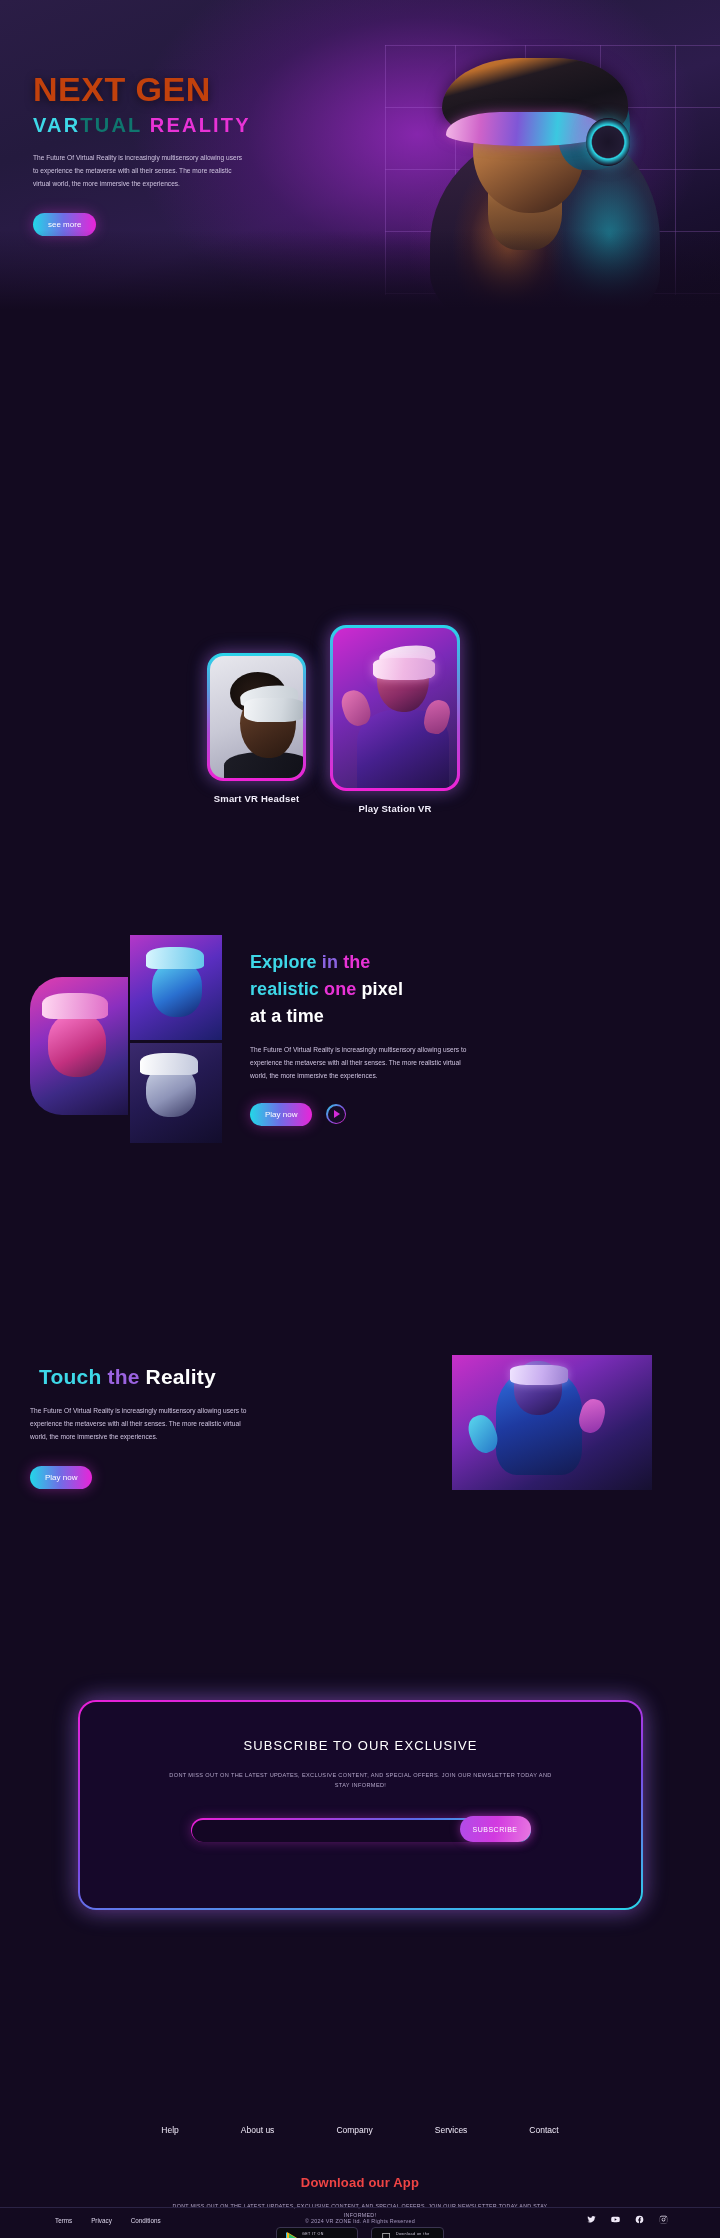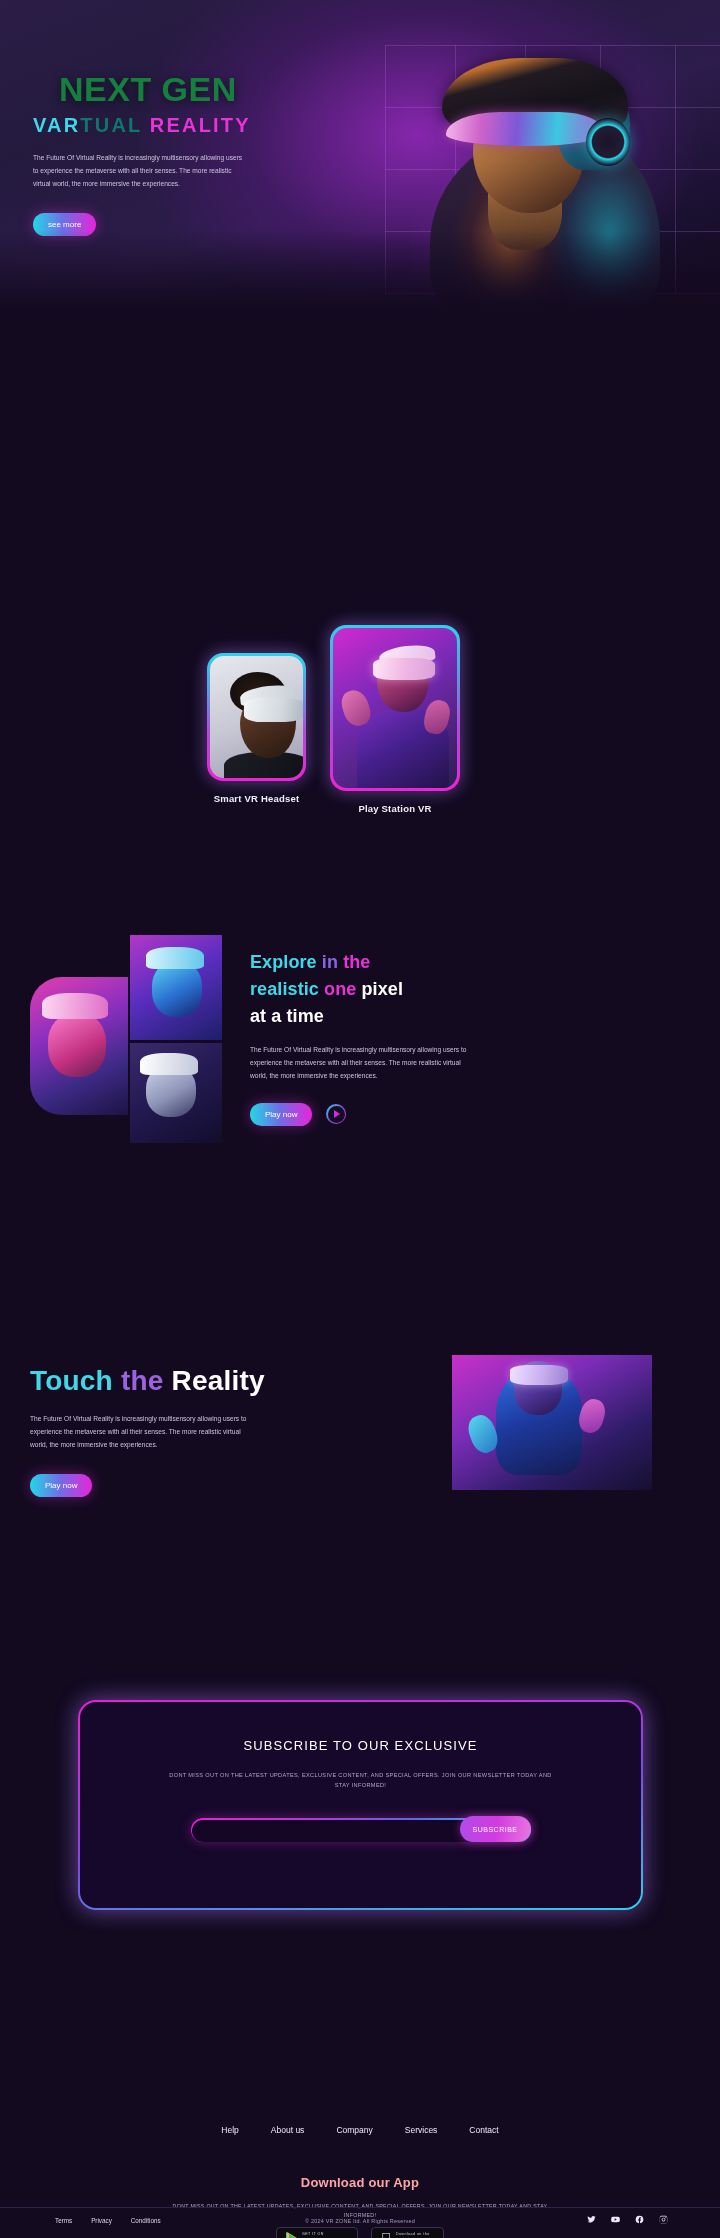--- a/index.html
+++ b/index.html
@@ -105,21 +105,21 @@
     border-radius:50%;
     box-shadow:0 0 14px rgba(40,210,230,.5);
   }
   .hp-glow {
     position:absolute; left:40px; top:150px; width:200px; height:150px;
     background:radial-gradient(ellipse at 50% 50%, rgba(225,60,180,.35) 0%, rgba(140,40,160,.12) 50%, rgba(0,0,0,0) 78%);
   }
   .hero-content { position:absolute; left:33px; top:72px; z-index:6; width:320px; }
   .h1 {
     font-size:34px; font-weight:700; letter-spacing:.5px; line-height:1;
-    color:#15803d; text-shadow:0 2px 10px rgba(0,0,0,.55);margin-left:26px;
+    color:#c2410c; text-shadow:0 2px 10px rgba(0,0,0,.55);
   }
   .h2 {
     margin-top:9px; font-size:20px; font-weight:600; letter-spacing:2.2px; line-height:1;
   }
   .h2 .c { color:#3ed8e8; } .h2 .p { color:#0f766e; } .h2 .m { color:#e833d6; }
   .hero-p {
     margin-top:17px; width:215px; font-size:6.6px; line-height:1.95;
     color:#cfc4e0;
   }
   .btn-grad {
@@ -241,21 +241,21 @@
   }
   .play-circle .tri {
     width:0; height:0; border-left:6px solid #d42ad8;
     border-top:4px solid transparent; border-bottom:4px solid transparent;
     margin-left:2px;
   }
 
   
   .touch { position:absolute; left:0; top:1355px; width:720px; height:230px; }
   .t-text { position:absolute; left:30px; top:10px; width:250px; }
-  .t-h { font-size:28px; font-weight:600; letter-spacing:.2px; }
+  .t-h { font-size:21px; font-weight:600; letter-spacing:.2px;margin-left:9px; }
   .t-h .c { color:#3ed8e8; } .t-h .p { color:#9b63e0; }
   .t-h .w { color:#fff; font-weight:700; }
   .t-p { margin-top:16px; font-size:6.6px; line-height:1.95; color:#cfc4e0; width:218px; }
   .t-btn { margin-top:22px; }
   .t-img {
     position:absolute; left:452px; top:0; width:200px; height:135px; overflow:hidden;
     background:linear-gradient(150deg,#c930c8 0%, #7b2cb8 35%, #2e1c68 70%, #161030 100%);
   }
   .t-fig { position:absolute; left:44px; top:16px; width:86px; height:104px;
     background:linear-gradient(160deg,#2f6fe0 0%, #1e3aa0 45%, #141b52 100%); border-radius:40% 38% 24% 24%; }
@@ -302,25 +302,25 @@
     background:linear-gradient(100deg,#b04ce8 0%, #d23ae0 50%, #e878e0 100%);
     color:#fff; font-size:7px; letter-spacing:.5px;
     font-family:"Liberation Sans", sans-serif;
     box-shadow:0 0 10px rgba(210,60,220,.5);
   }
 
   
   .footer { position:absolute; left:0; top:2020px; width:720px; height:218px; }
   .f-links {
     position:absolute; left:0; top:105px; width:720px;
-    display:flex; justify-content:center; gap:32px;
+    display:flex; justify-content:center; gap:62px;
   }
   .f-link { font-size:8.5px; color:#efe9f7; cursor:pointer; }
   .f-dl { position:absolute; left:0; top:155px; width:720px; text-align:center;
-    font-size:13px; font-weight:700; color:#fca5a5; letter-spacing:.2px; }
+    font-size:13px; font-weight:700; color:#ef4444; letter-spacing:.2px; }
   .f-dlp { position:absolute; left:165px; top:182px; width:390px; text-align:center;
     font-size:5.3px; line-height:1.75; letter-spacing:.3px; color:#b3a6c8; }
   .badges { position:absolute; left:0; top:207px; width:720px; display:flex;
     justify-content:center; gap:13px; }
   .badge {
     display:flex; align-items:center; gap:5px;
     background:#0a0a0f; border:.8px solid #3a3450; border-radius:4px;
     padding:3.5px 9px; cursor:pointer; min-width:66px;
   }
   .badge .bt { line-height:1.15; }

